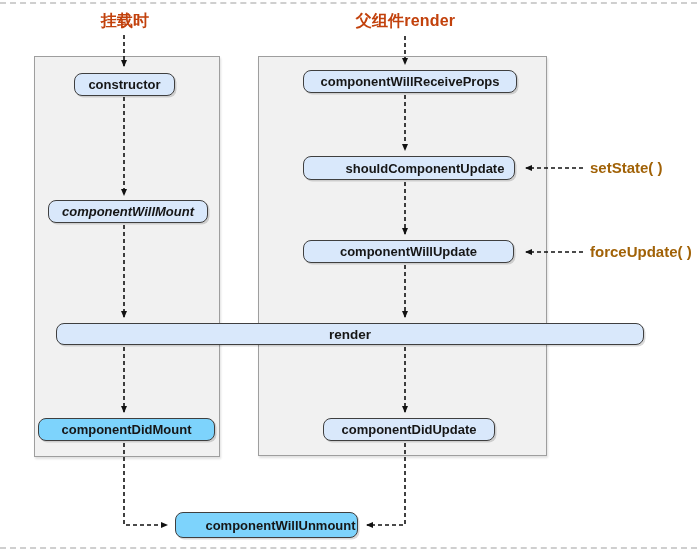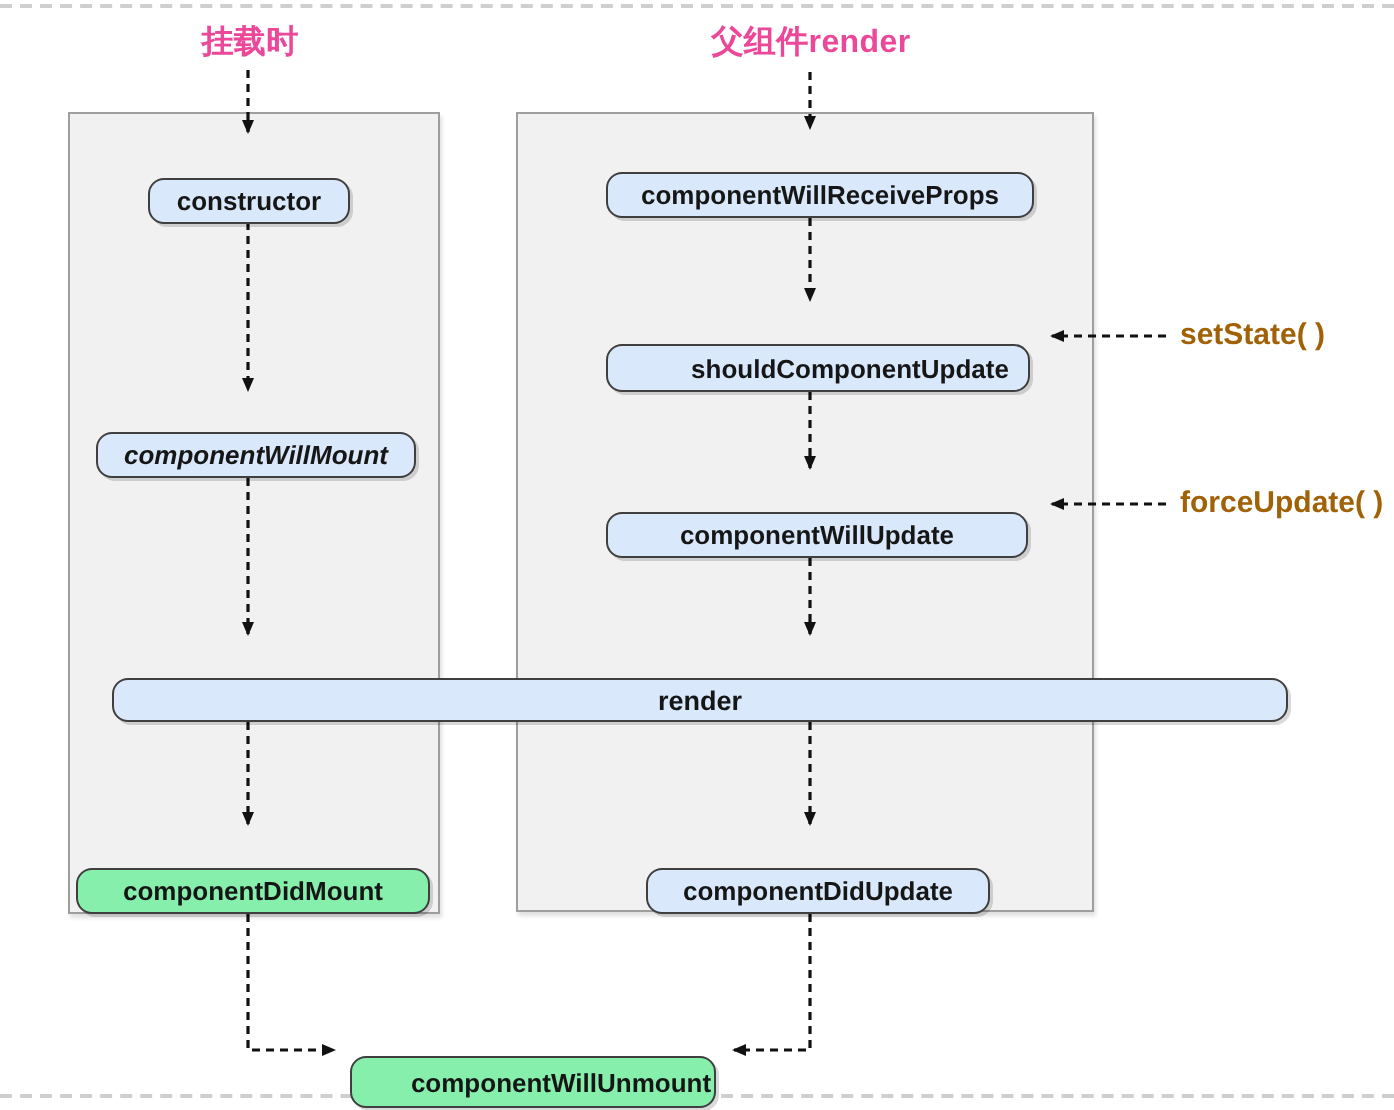--- a/index.html
+++ b/index.html
@@ -4,37 +4,36 @@
 <style>
   html,body{margin:0;padding:0;background:#ffffff;}
   .canvas{
     position:relative;width:697px;height:555px;background:#ffffff;overflow:hidden;
     font-family:"Liberation Sans","DejaVu Sans",sans-serif;color:#1a1a1a;
   }
   .page-edge{position:absolute;left:0;width:697px;height:0;border-top:2px dashed #cfcfcf;}
   .page-edge.top{top:2px;}
   .page-edge.bottom{top:547px;}
   .col-title{
-    position:absolute;top:11px;font-size:16px;font-weight:600;color:#ec4899;
+    position:absolute;top:11px;font-size:16px;font-weight:600;color:#c2410c;
     text-align:center;letter-spacing:0.2px;
   }
   .panel{
     position:absolute;background:#f1f1f1;border:1px solid #9e9e9e;
     box-shadow:1px 2px 2px rgba(0,0,0,0.12);
   }
   .node{
     position:absolute;box-sizing:border-box;
     background:#d9e8fb;border:1.5px solid #3f3f3f;border-radius:8px;
     display:flex;align-items:center;justify-content:center;
     font-size:13px;font-weight:600;color:#161616;
     box-shadow:1.5px 1.5px 0 rgba(0,0,0,0.15);
     white-space:nowrap;
-    margin-top:16px;
   }
-  .node.green{background:#86efac;}
+  .node.green{background:#7dd3fc;}
   .node.render-bar{font-weight:700;font-size:13.5px;}
   .annot{
     position:absolute;font-size:15px;font-weight:600;color:#a16207;white-space:nowrap;
   }
   svg.arrows{position:absolute;left:0;top:0;pointer-events:none;}
   .flow{fill:none;stroke:#111111;stroke-width:1.6;stroke-dasharray:4 3;}
 </style>
 </head>
 <body>
 

